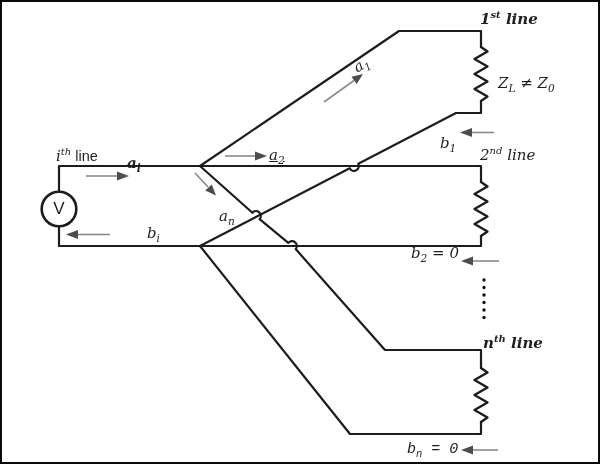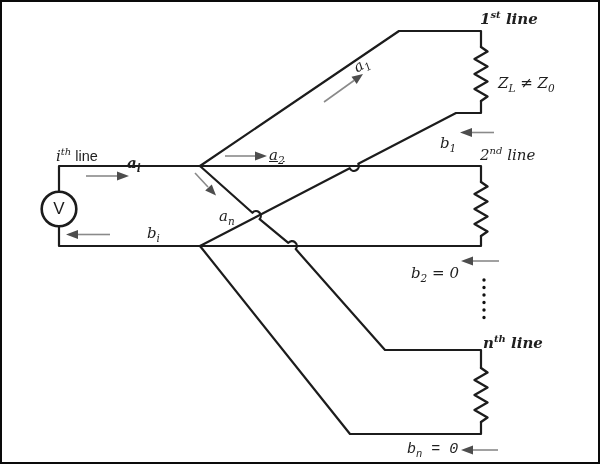--- a/index.html
+++ b/index.html
@@ -97,19 +97,19 @@
   <div class="lbl" style="left:111px; top:224px;margin-left:34px;"><span>b</span><sub>i</sub></div>
 
   <div class="lbl rot" style="left:358px; top:58px;"><span>a</span><sub>1</sub></div>
 
   <div class="lbl" style="left:267px; top:146px;text-decoration:underline;"><span>a</span><sub>2</sub></div>
 
   <div class="lbl" style="left:217px; top:207px;"><span>a</span><sub>n</sub></div>
 
   <div class="lbl" style="left:438px; top:134px;"><span>b</span><sub>1</sub></div>
 
-  <div class="lbl" style="left:409px; top:264px;"><span>b</span><sub>2</sub><span> = 0</span></div>
+  <div class="lbl" style="left:409px; top:244px;"><span>b</span><sub>2</sub><span> = 0</span></div>
 
   <div class="lbl" style="left:405px; top:440px;font-family:Liberation Mono, monospace;"><span>b</span><sub>n</sub><span> = 0</span></div>
 
   <div class="lbl" style="left:496px; top:74px;"><span>Z</span><sub>L</sub><span> <span>≠</span> </span><span>Z</span><sub>0</sub></div>
 
 </div>
 
 </body></html>

